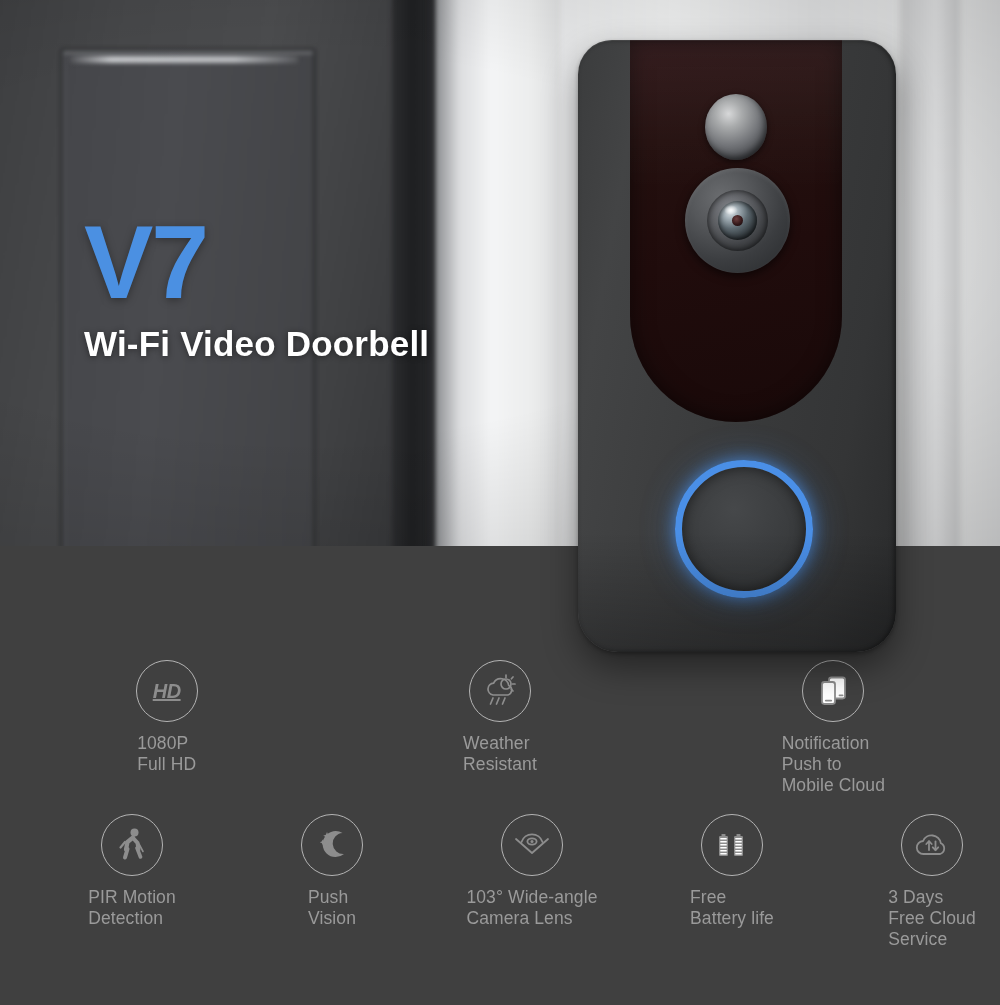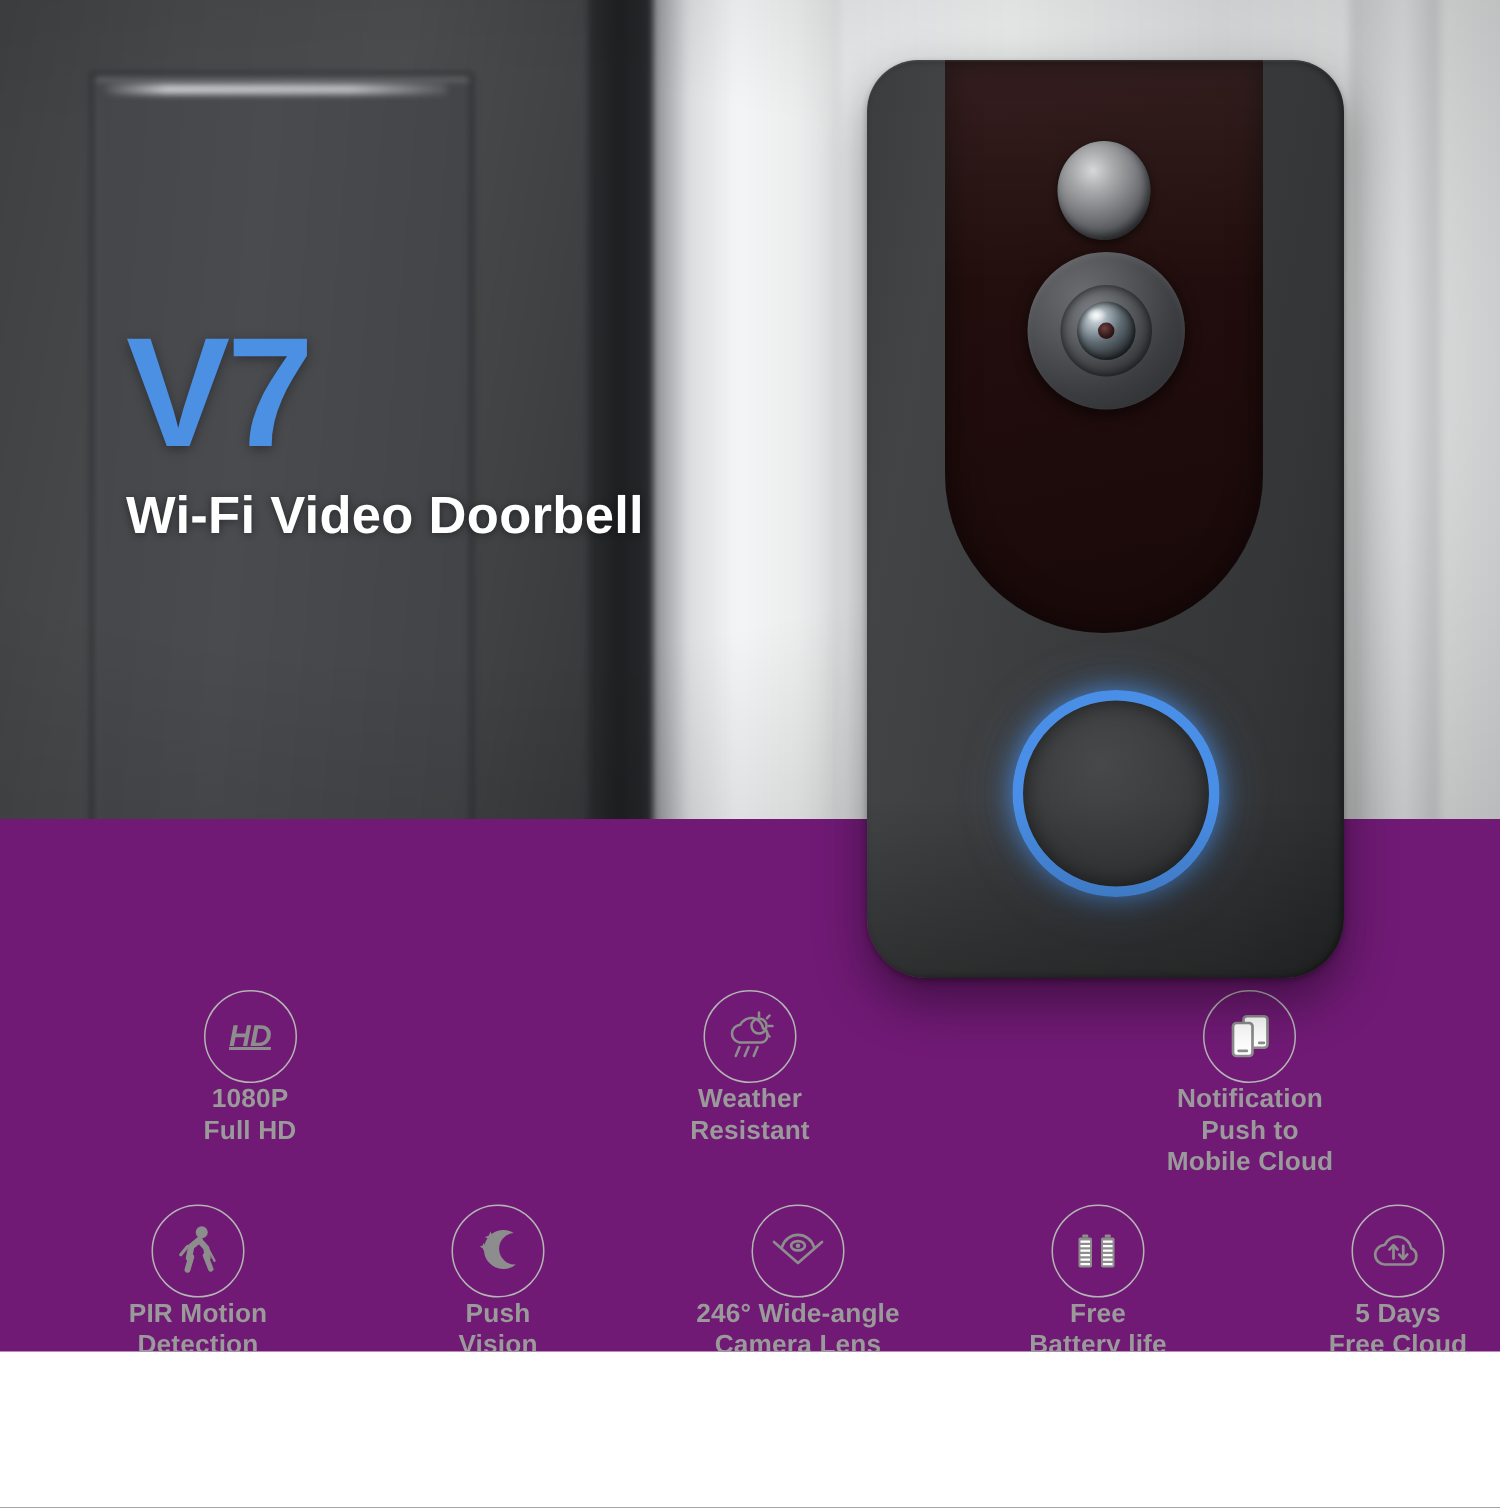--- a/index.html
+++ b/index.html
@@ -4,21 +4,21 @@
 <title>V7 Wi-Fi Video Doorbell</title>
 <style>
   html,body{margin:0;padding:0;}
   body{
     width:1000px;height:1005px;
     background:#ffffff;
     font-family:"Liberation Sans", sans-serif;
     overflow:hidden;
     position:relative;
   }
-  #page{position:relative;width:1000px;height:901px;overflow:hidden;background:#701a75;}
+  #page{position:relative;width:1000px;height:1005px;overflow:hidden;background:#404040;}
 
   
   .hero{
     position:absolute;left:0;top:0;width:1000px;height:546px;overflow:hidden;
     background:#484848;
   }
   
   .door-slab{
     position:absolute;left:-20px;top:-10px;width:440px;height:570px;
     background:linear-gradient(100deg,#3d3e40 0%,#47484a 28%,#4b4c4e 55%,#404143 78%,#343537 100%);
@@ -151,22 +151,22 @@
   .features{position:absolute;left:0;top:660px;width:1000px;}
   .frow{display:flex;width:1000px;}
   .fitem{flex:1;display:flex;flex-direction:column;align-items:center;}
   .fcircle{
     width:62px;height:62px;border-radius:50%;
     border:1.6px solid #b4b4b4;
     display:flex;align-items:center;justify-content:center;
     box-sizing:border-box;
   }
   .flabel{
-    text-align:center;
-    font-size:17.5px;line-height:21px;color:#9a9a9a;font-weight:700;
+    margin-top:11px;
+    font-size:17.5px;line-height:21px;color:#9a9a9a;font-weight:400;
     letter-spacing:.1px;white-space:pre-line;
   }
   .frow2{margin-top:18px;padding-left:32px;}
   .hdtext{
     font-size:20px;font-weight:bold;font-style:italic;color:#8d8d8d;
     letter-spacing:-.5px;
     text-decoration:underline;
   }
 </style>
 </head>
@@ -289,21 +289,21 @@
 
       <div class="fitem">
         <div class="fcircle">
           <svg width="40" height="30" viewBox="0 0 40 30" fill="none" stroke="#8d8d8d" stroke-width="1.8" stroke-linecap="round" stroke-linejoin="round">
             <path d="M4 9 L20 23 L36 9"></path>
             <path d="M9.5 12 a11 11 0 0 1 21 0"></path>
             <ellipse cx="20" cy="11.5" rx="4.6" ry="3.1"></ellipse>
             <circle cx="20" cy="11.5" r="1.5" fill="#8d8d8d" stroke="none"></circle>
           </svg>
         </div>
-        <div class="flabel">246° Wide-angle
+        <div class="flabel">103° Wide-angle
 Camera Lens</div>
       </div>
 
       <div class="fitem">
         <div class="fcircle">
           <svg width="36" height="36" viewBox="0 0 36 36" fill="#8d8d8d">
             <rect x="7.5" y="7" width="4" height="2" rx="0.6"></rect>
             <rect x="5" y="9" width="9" height="20" rx="1.2"></rect>
             <rect x="6.3" y="11" width="6.4" height="1.5" fill="#ffffff"></rect>
             <rect x="6.3" y="14" width="6.4" height="1.5" fill="#ffffff"></rect>
@@ -328,21 +328,21 @@
       <div class="fitem">
         <div class="fcircle">
           <svg width="40" height="32" viewBox="0 0 40 32" fill="none" stroke="#8d8d8d" stroke-width="1.8" stroke-linecap="round" stroke-linejoin="round">
             <path d="M11.5 25 a6.5 6.5 0 0 1 -.4 -13 a9.3 9.3 0 0 1 17.7 2.2 a5.8 5.8 0 0 1 -.6 10.8 z"></path>
             <line x1="17" y1="21" x2="17" y2="12.5"></line>
             <path d="M14.3 15 L17 12.2 L19.7 15"></path>
             <line x1="23.5" y1="12.5" x2="23.5" y2="21"></line>
             <path d="M20.8 18.3 L23.5 21.2 L26.2 18.3"></path>
           </svg>
         </div>
-        <div class="flabel">5 Days
+        <div class="flabel">3 Days
 Free Cloud
 Service</div>
       </div>
 
     </div>
   </div>
 
 </div>
 
 </body></html>

